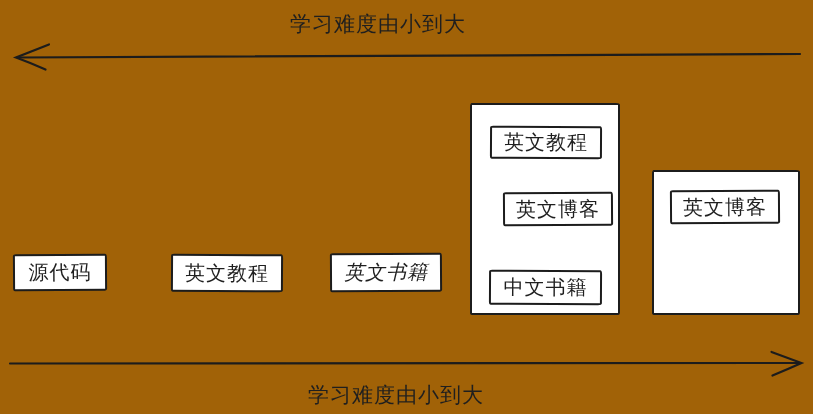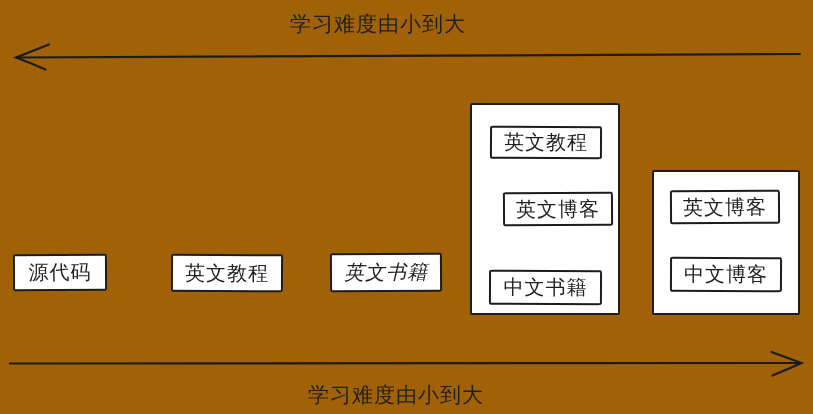--- a/index.html
+++ b/index.html
@@ -114,20 +114,17 @@
     </div>
     <div class="sketch-box item-2 tilt-b">
       <span>中文书籍</span>
     </div>
   </div>
 
   <div class="group-box group-2">
     <div class="sketch-box item-0 tilt-a">
       <span>英文博客</span>
     </div>
-    <div class="sketch-box item-1 tilt-b">
-      <span>中文博客</span>
-    </div>
   </div>
 
   <div class="axis-label bottom">学习难度由小到大</div>
 
 </div>
 
 </body></html>

